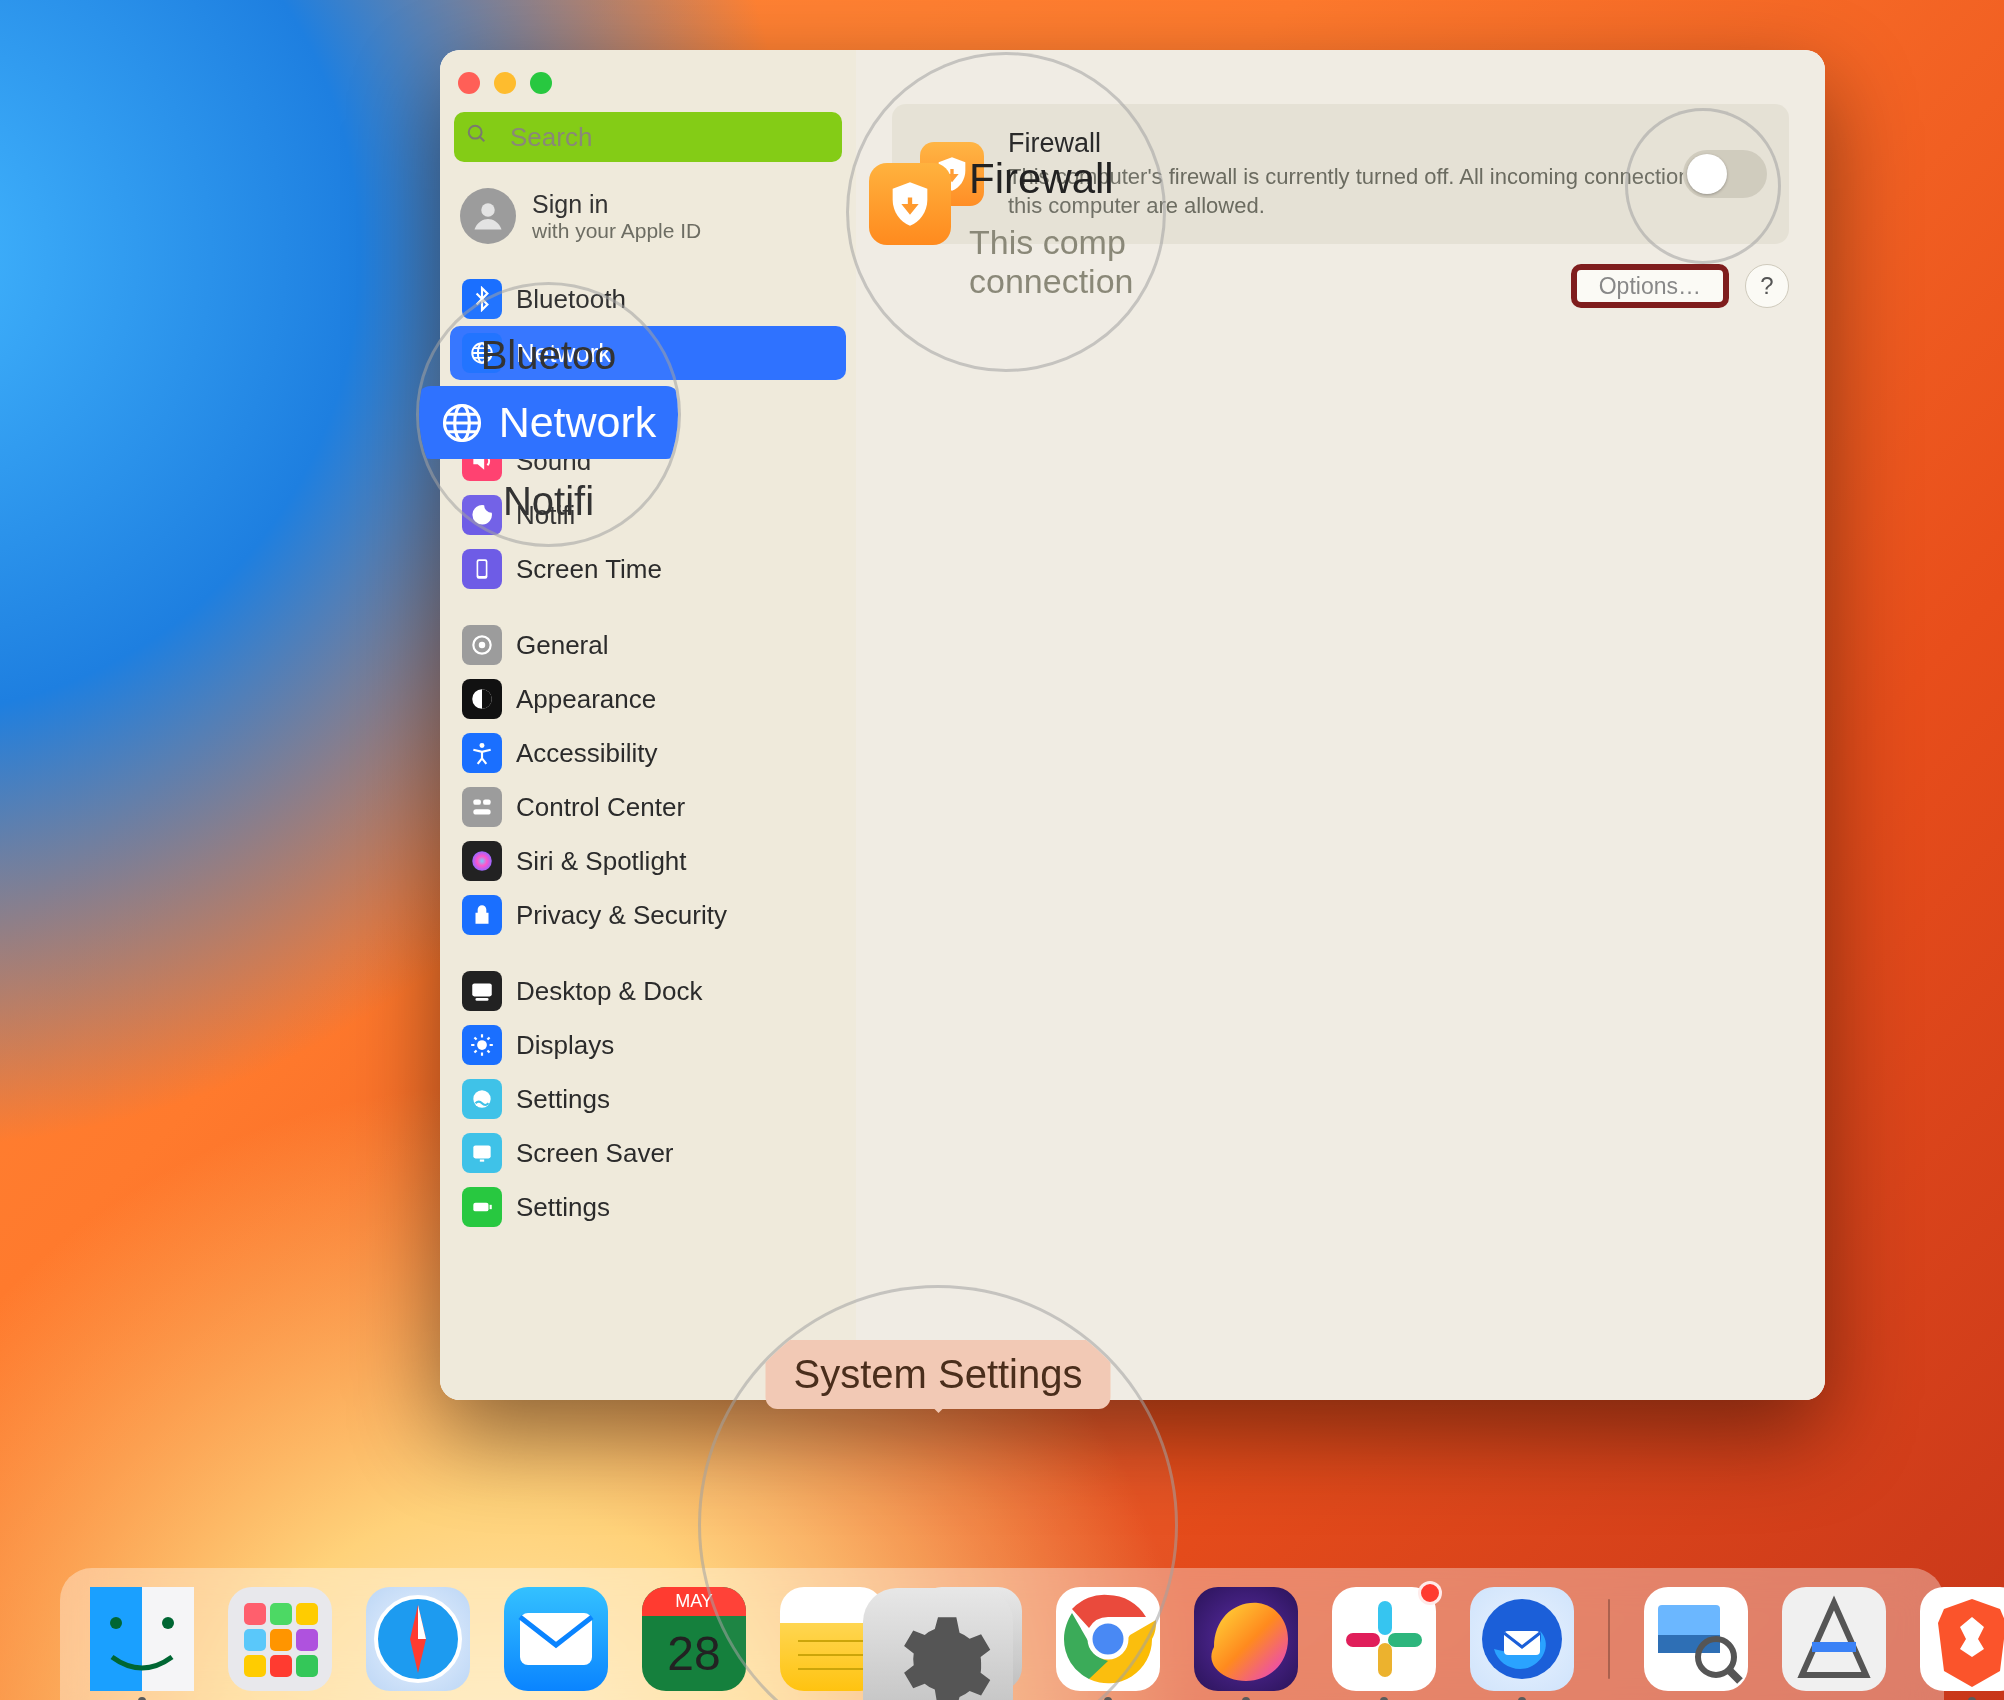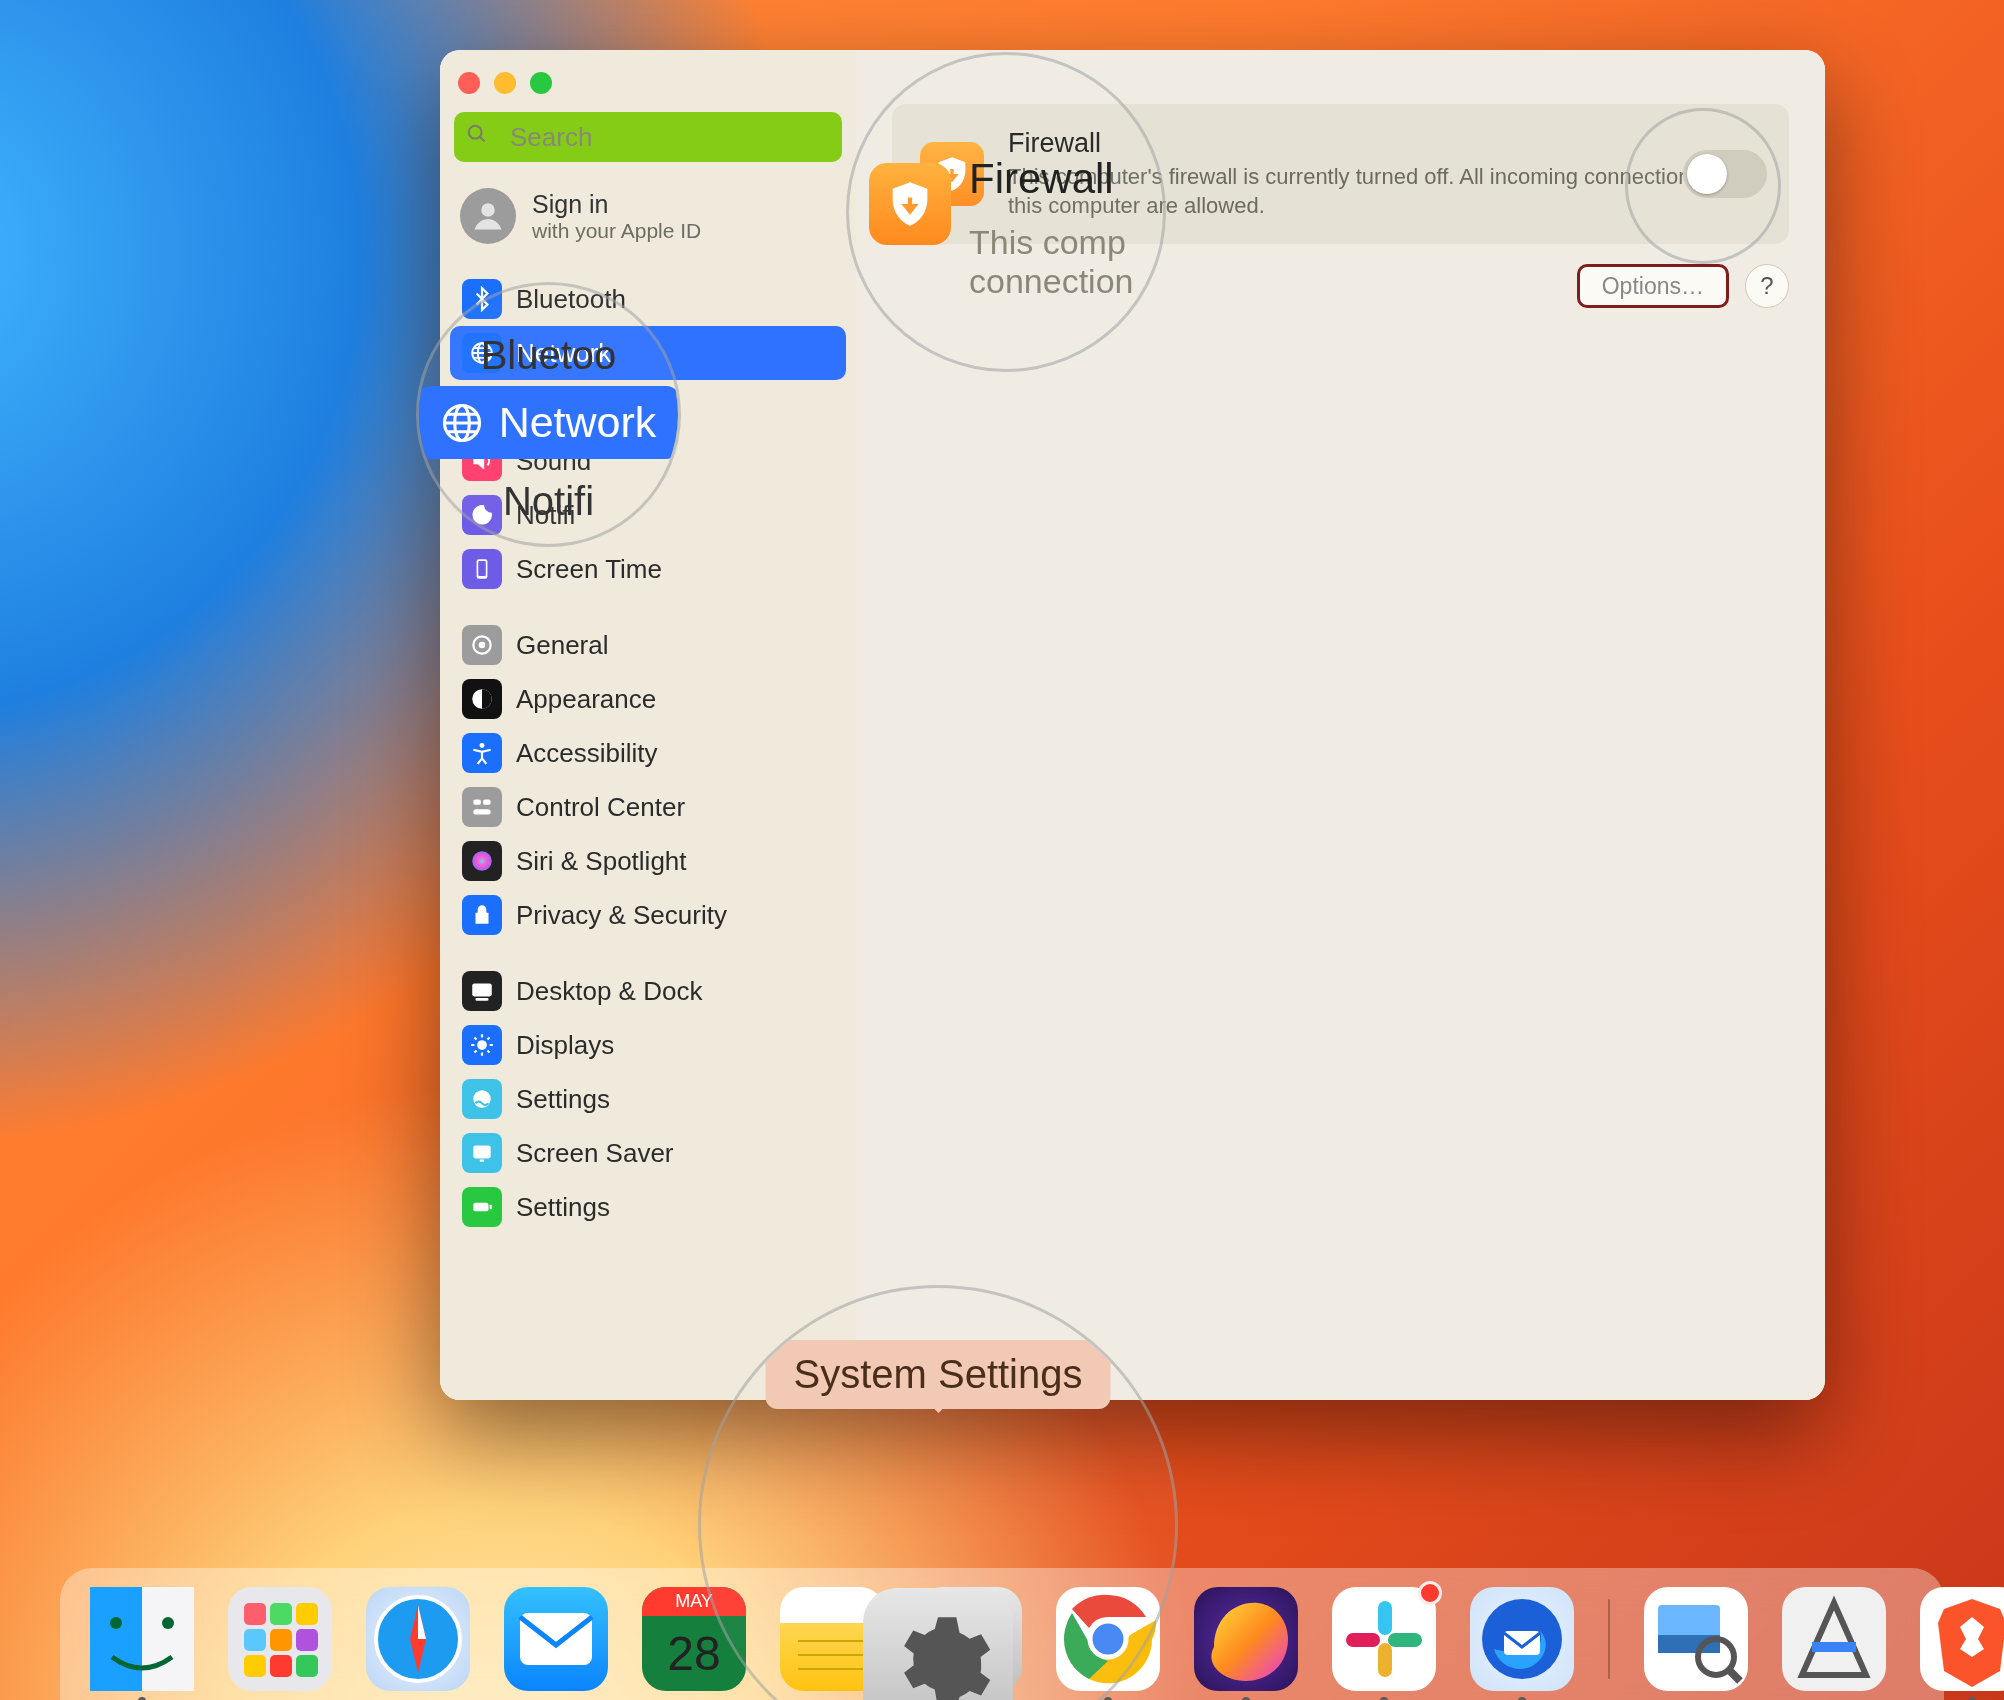--- a/index.html
+++ b/index.html
@@ -129,21 +129,21 @@
   width:40px;height:40px;border-radius:50%;
   background:#fff; box-shadow:0 1px 3px rgba(0,0,0,.3);
 }
 
 #opts-row{
   display:flex; justify-content:flex-end; gap:16px;
   margin-top:20px;
 }
 #options-btn{
   height:44px; padding:0 22px; border-radius:10px;
-  background:#fbfaf5; border:3px solid #7f1d1d;
+  background:#fbfaf5; border:6px solid #7f1d1d;
   font-size:23px;color:#888;
 }
 #help-btn{
   width:44px;height:44px;border-radius:50%;
   background:#fbfaf5;border:1px solid #cfcabc;
   font-size:24px;color:#555;
   display:flex;align-items:center;justify-content:center;
 }
 
 

